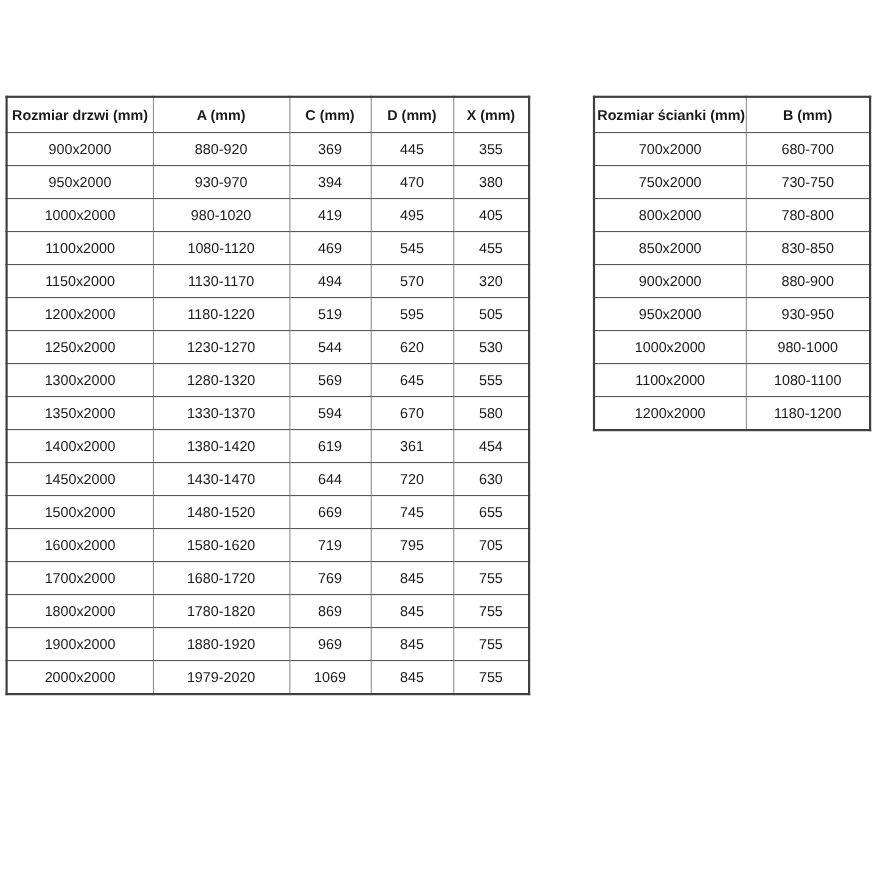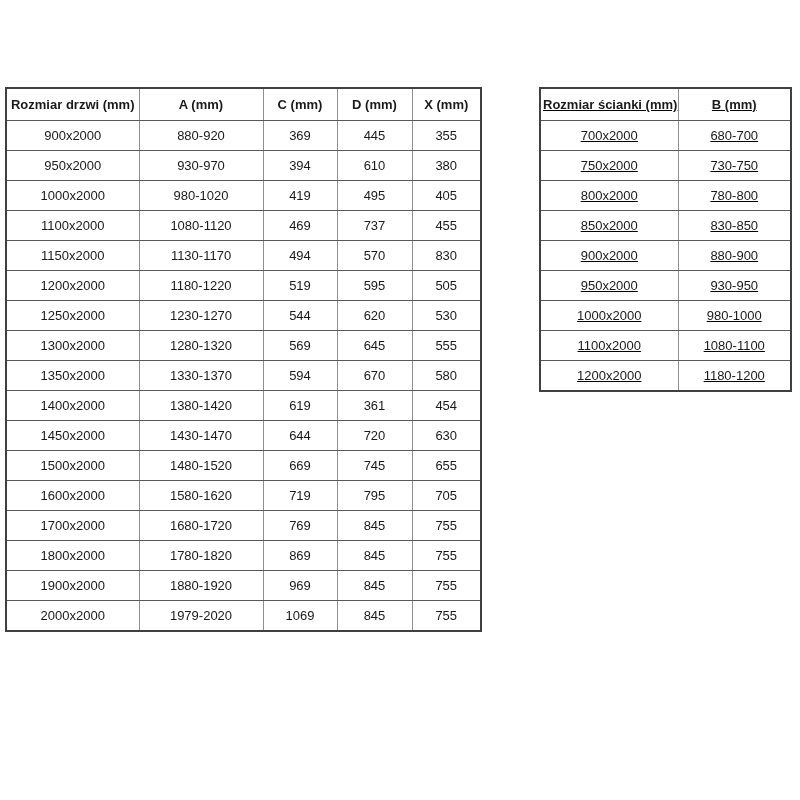--- a/index.html
+++ b/index.html
@@ -48,21 +48,20 @@
   }
   #door-table {
     left: 5px;
     top: 87px;
     width: 475px;
   }
   #wall-table {
     left: 539px;
     top: 87px;
     width: 251px;
-    text-decoration: underline;
   }
 </style>
 </head>
 <body>
 
 <div class="page">
 
   <table class="spec" id="door-table">
     <colgroup>
       <col style="width:133px">
@@ -85,43 +84,43 @@
           <td>900x2000</td>
           <td>880-920</td>
           <td>369</td>
           <td>445</td>
           <td>355</td>
         </tr>
         <tr>
           <td>950x2000</td>
           <td>930-970</td>
           <td>394</td>
-          <td>610</td>
+          <td>470</td>
           <td>380</td>
         </tr>
         <tr>
           <td>1000x2000</td>
           <td>980-1020</td>
           <td>419</td>
           <td>495</td>
           <td>405</td>
         </tr>
         <tr>
           <td>1100x2000</td>
           <td>1080-1120</td>
           <td>469</td>
-          <td>737</td>
+          <td>545</td>
           <td>455</td>
         </tr>
         <tr>
           <td>1150x2000</td>
           <td>1130-1170</td>
           <td>494</td>
           <td>570</td>
-          <td>830</td>
+          <td>320</td>
         </tr>
         <tr>
           <td>1200x2000</td>
           <td>1180-1220</td>
           <td>519</td>
           <td>595</td>
           <td>505</td>
         </tr>
         <tr>
           <td>1250x2000</td>

